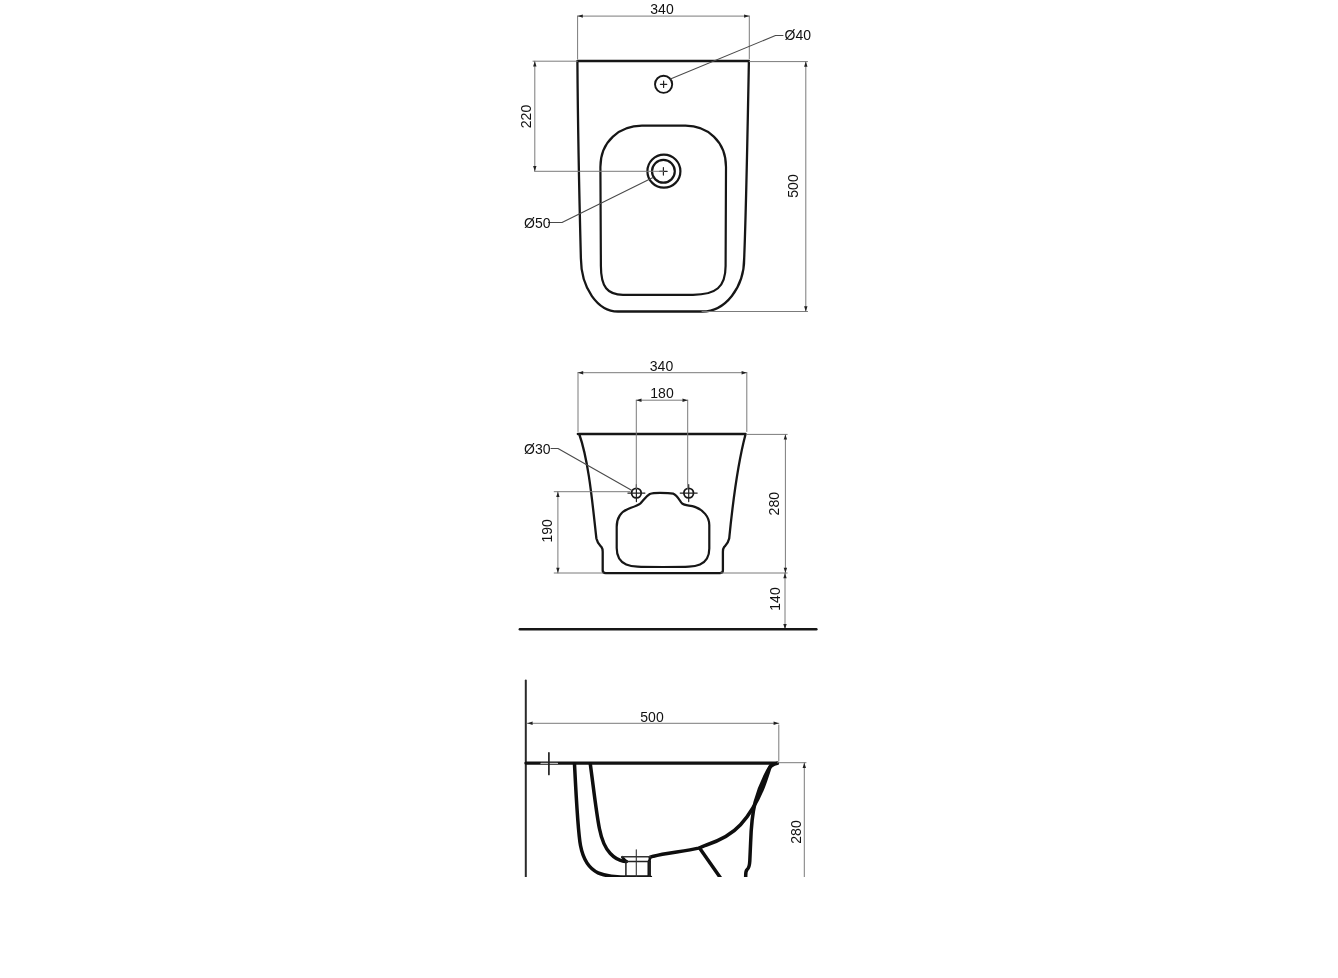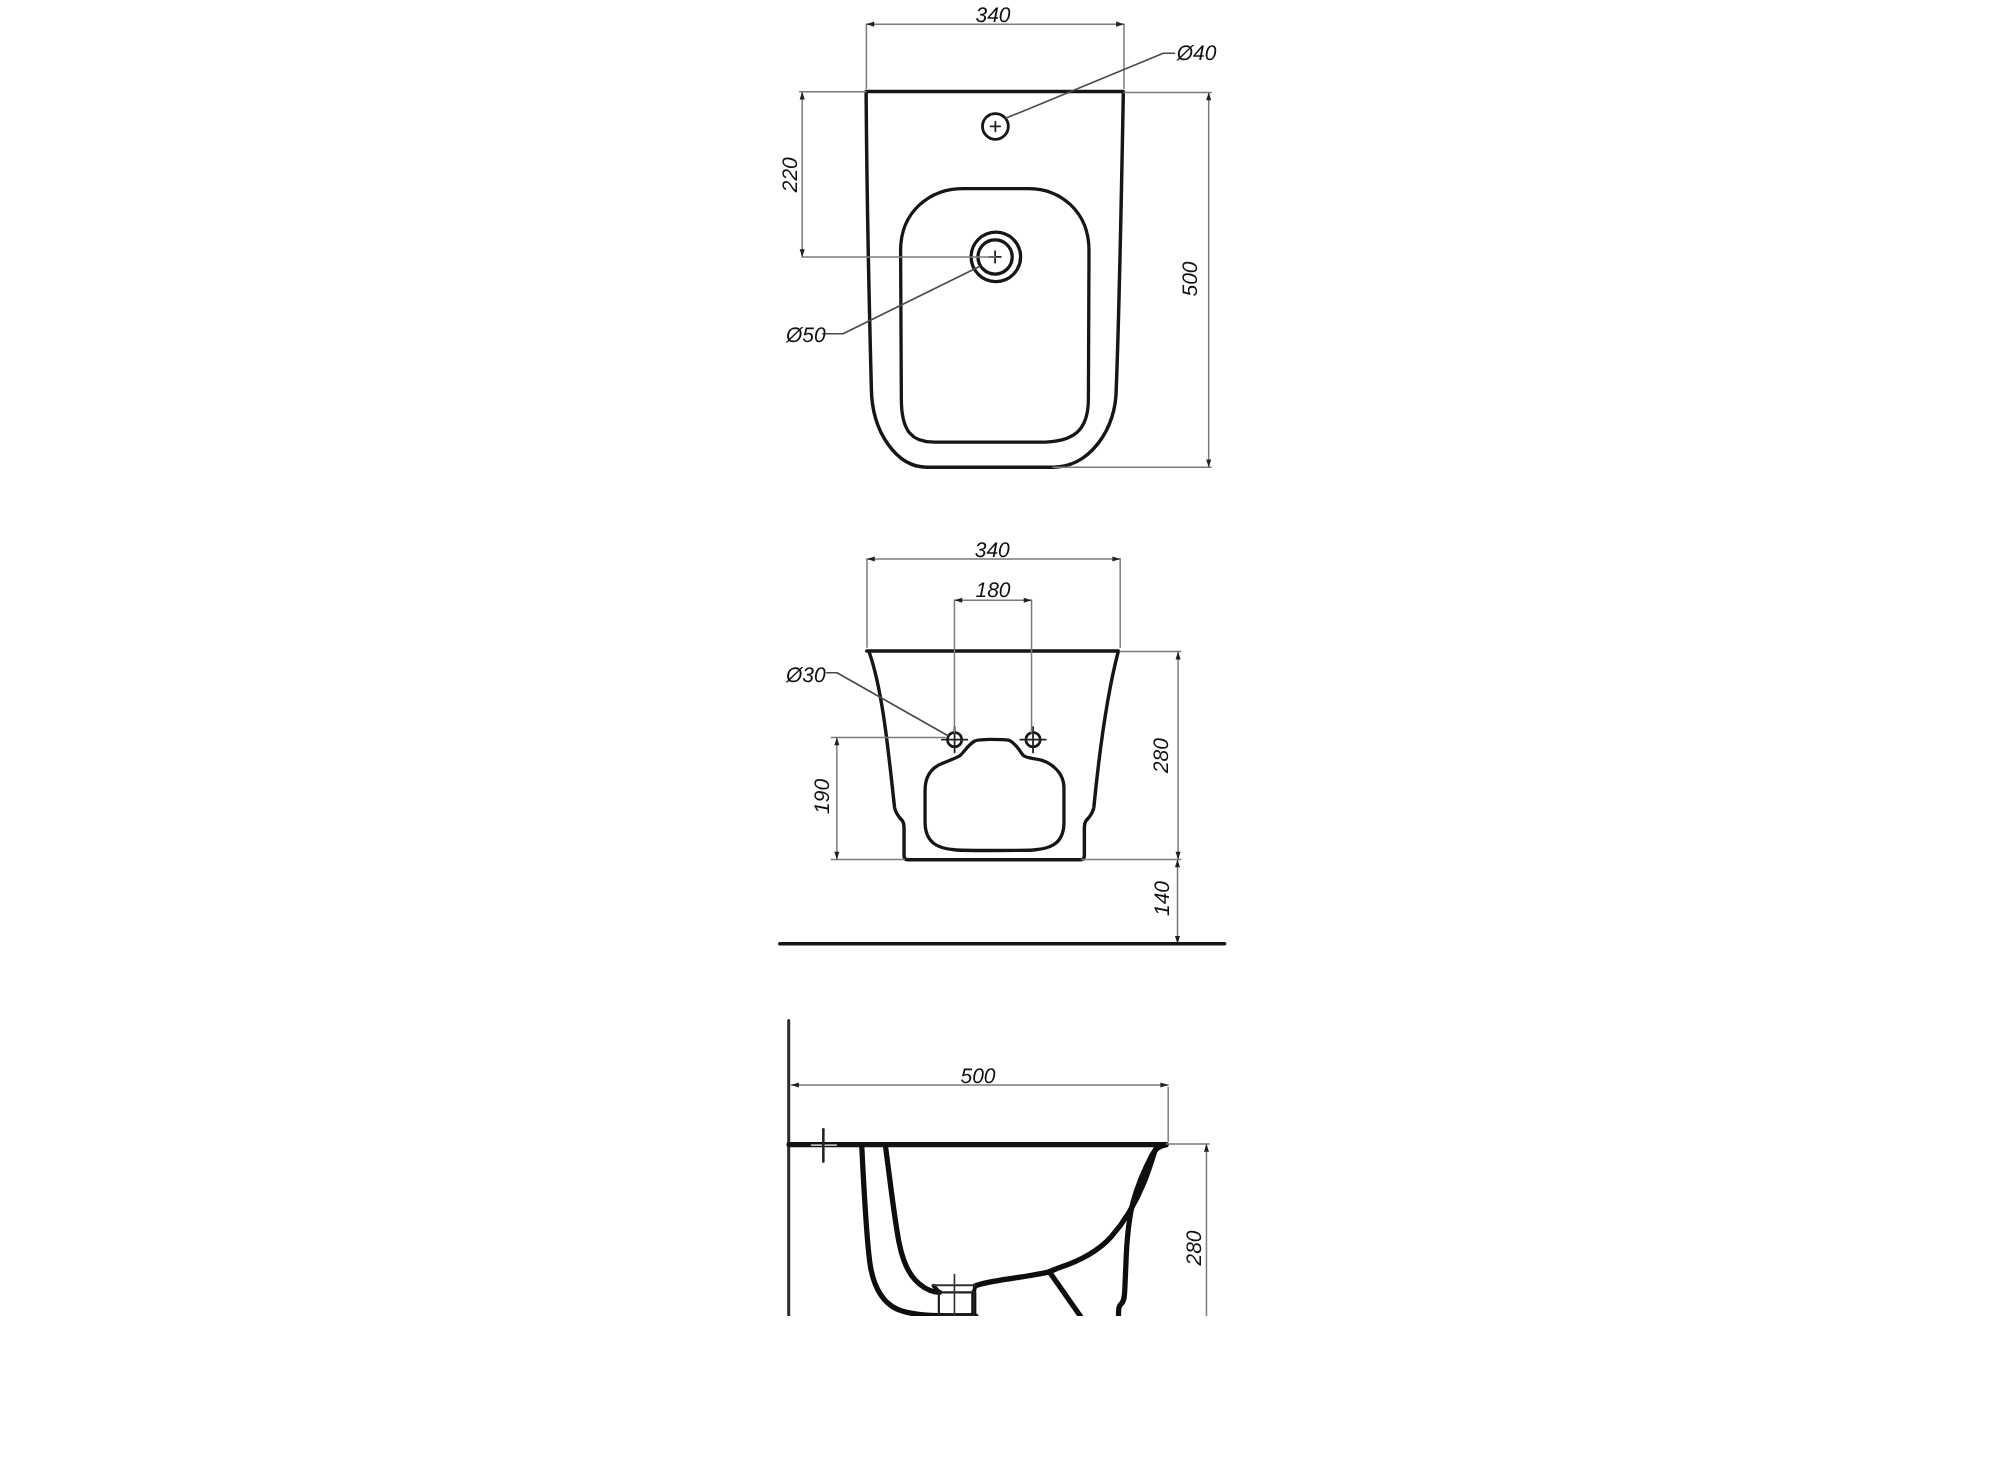--- a/index.html
+++ b/index.html
@@ -1,16 +1,16 @@
 <!DOCTYPE html>
 <html><head>
 <meta charset="utf-8">
 <style>
   html,body{margin:0;padding:0;background:#fff;}
-  .wrap{width:1338px;height:877px;position:relative;background:#fff;will-change:transform;font-style:italic;}
+  .wrap{width:1338px;height:877px;position:relative;background:#fff;will-change:transform;}
   text{font-family:"Liberation Sans",sans-serif;fill:#111;}
 </style>
 </head>
 <body>
 <div class="wrap">
 <svg width="1338" height="978" viewBox="0 0 1338 978" xmlns="http://www.w3.org/2000/svg">
 <g fill="none" stroke-linecap="round" stroke-linejoin="round">
 
 <g>
 

